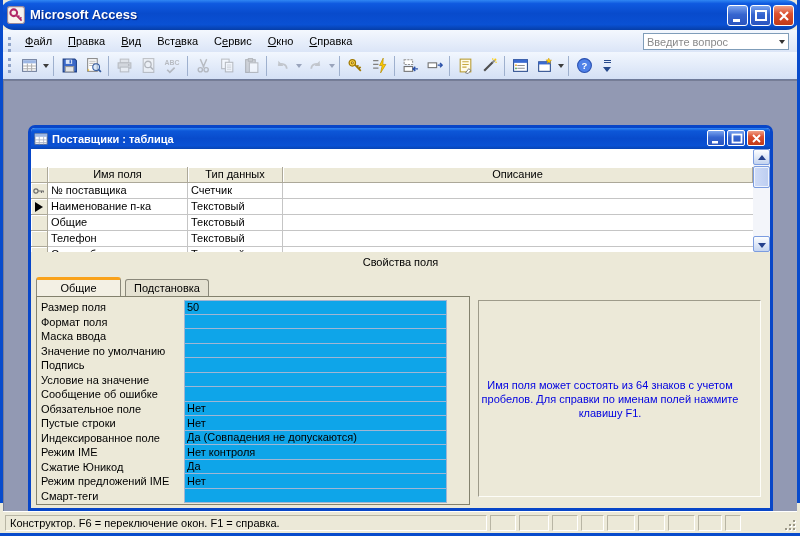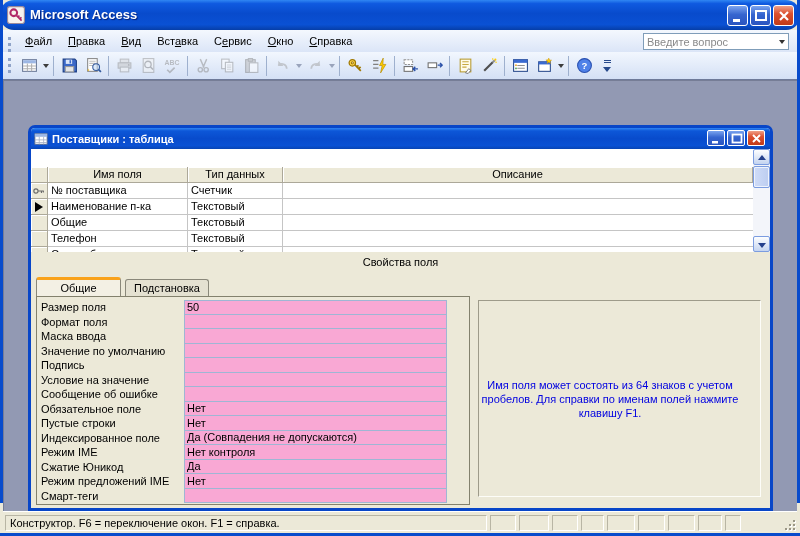--- a/index.html
+++ b/index.html
@@ -105,21 +105,21 @@
     text-align:center;cursor:default;}
   .tab.active{left:5px;top:128px;width:85px;height:19px;background:#f3f0e4;line-height:17px;
     border-top:3px solid #f9a21b;z-index:2;}
   .tab.inactive{left:94px;top:130px;width:84px;height:17px;background:#e4e1d1;line-height:16px;text-align:center;}
 
   
   .prop-panel{position:absolute;left:5px;top:147px;width:434px;height:209px;
     border:1px solid #83816d;background:#ece9d8;padding:3px 0 0 4px;z-index:1;}
   .prop-row{display:flex;height:14.5px;align-items:stretch;}
   .prop-label{width:143px;line-height:14px;overflow:hidden;white-space:nowrap;}
-  .prop-input{width:263px;height:100%;border:1px solid #9fb6d4;border-top:none;background:#f9a8d4;
+  .prop-input{width:263px;height:100%;border:1px solid #9fb6d4;border-top:none;background:#0ea5e9;
     font:11px "Liberation Sans",sans-serif;padding:0 2px;outline:none;}
   .prop-row:first-child .prop-input{border-top:1px solid #9fb6d4;}
 
   
   .help-panel{position:absolute;left:447px;top:151px;width:283px;height:197px;
     border:1px solid #9e9b8a;border-bottom-color:#fdfdf8;border-right-color:#fdfdf8;
     background:#ece9d8;display:flex;align-items:center;justify-content:flex-start;}
   .help-text{width:262px;text-align:center;color:#0000e0;line-height:14px;}
 
   

